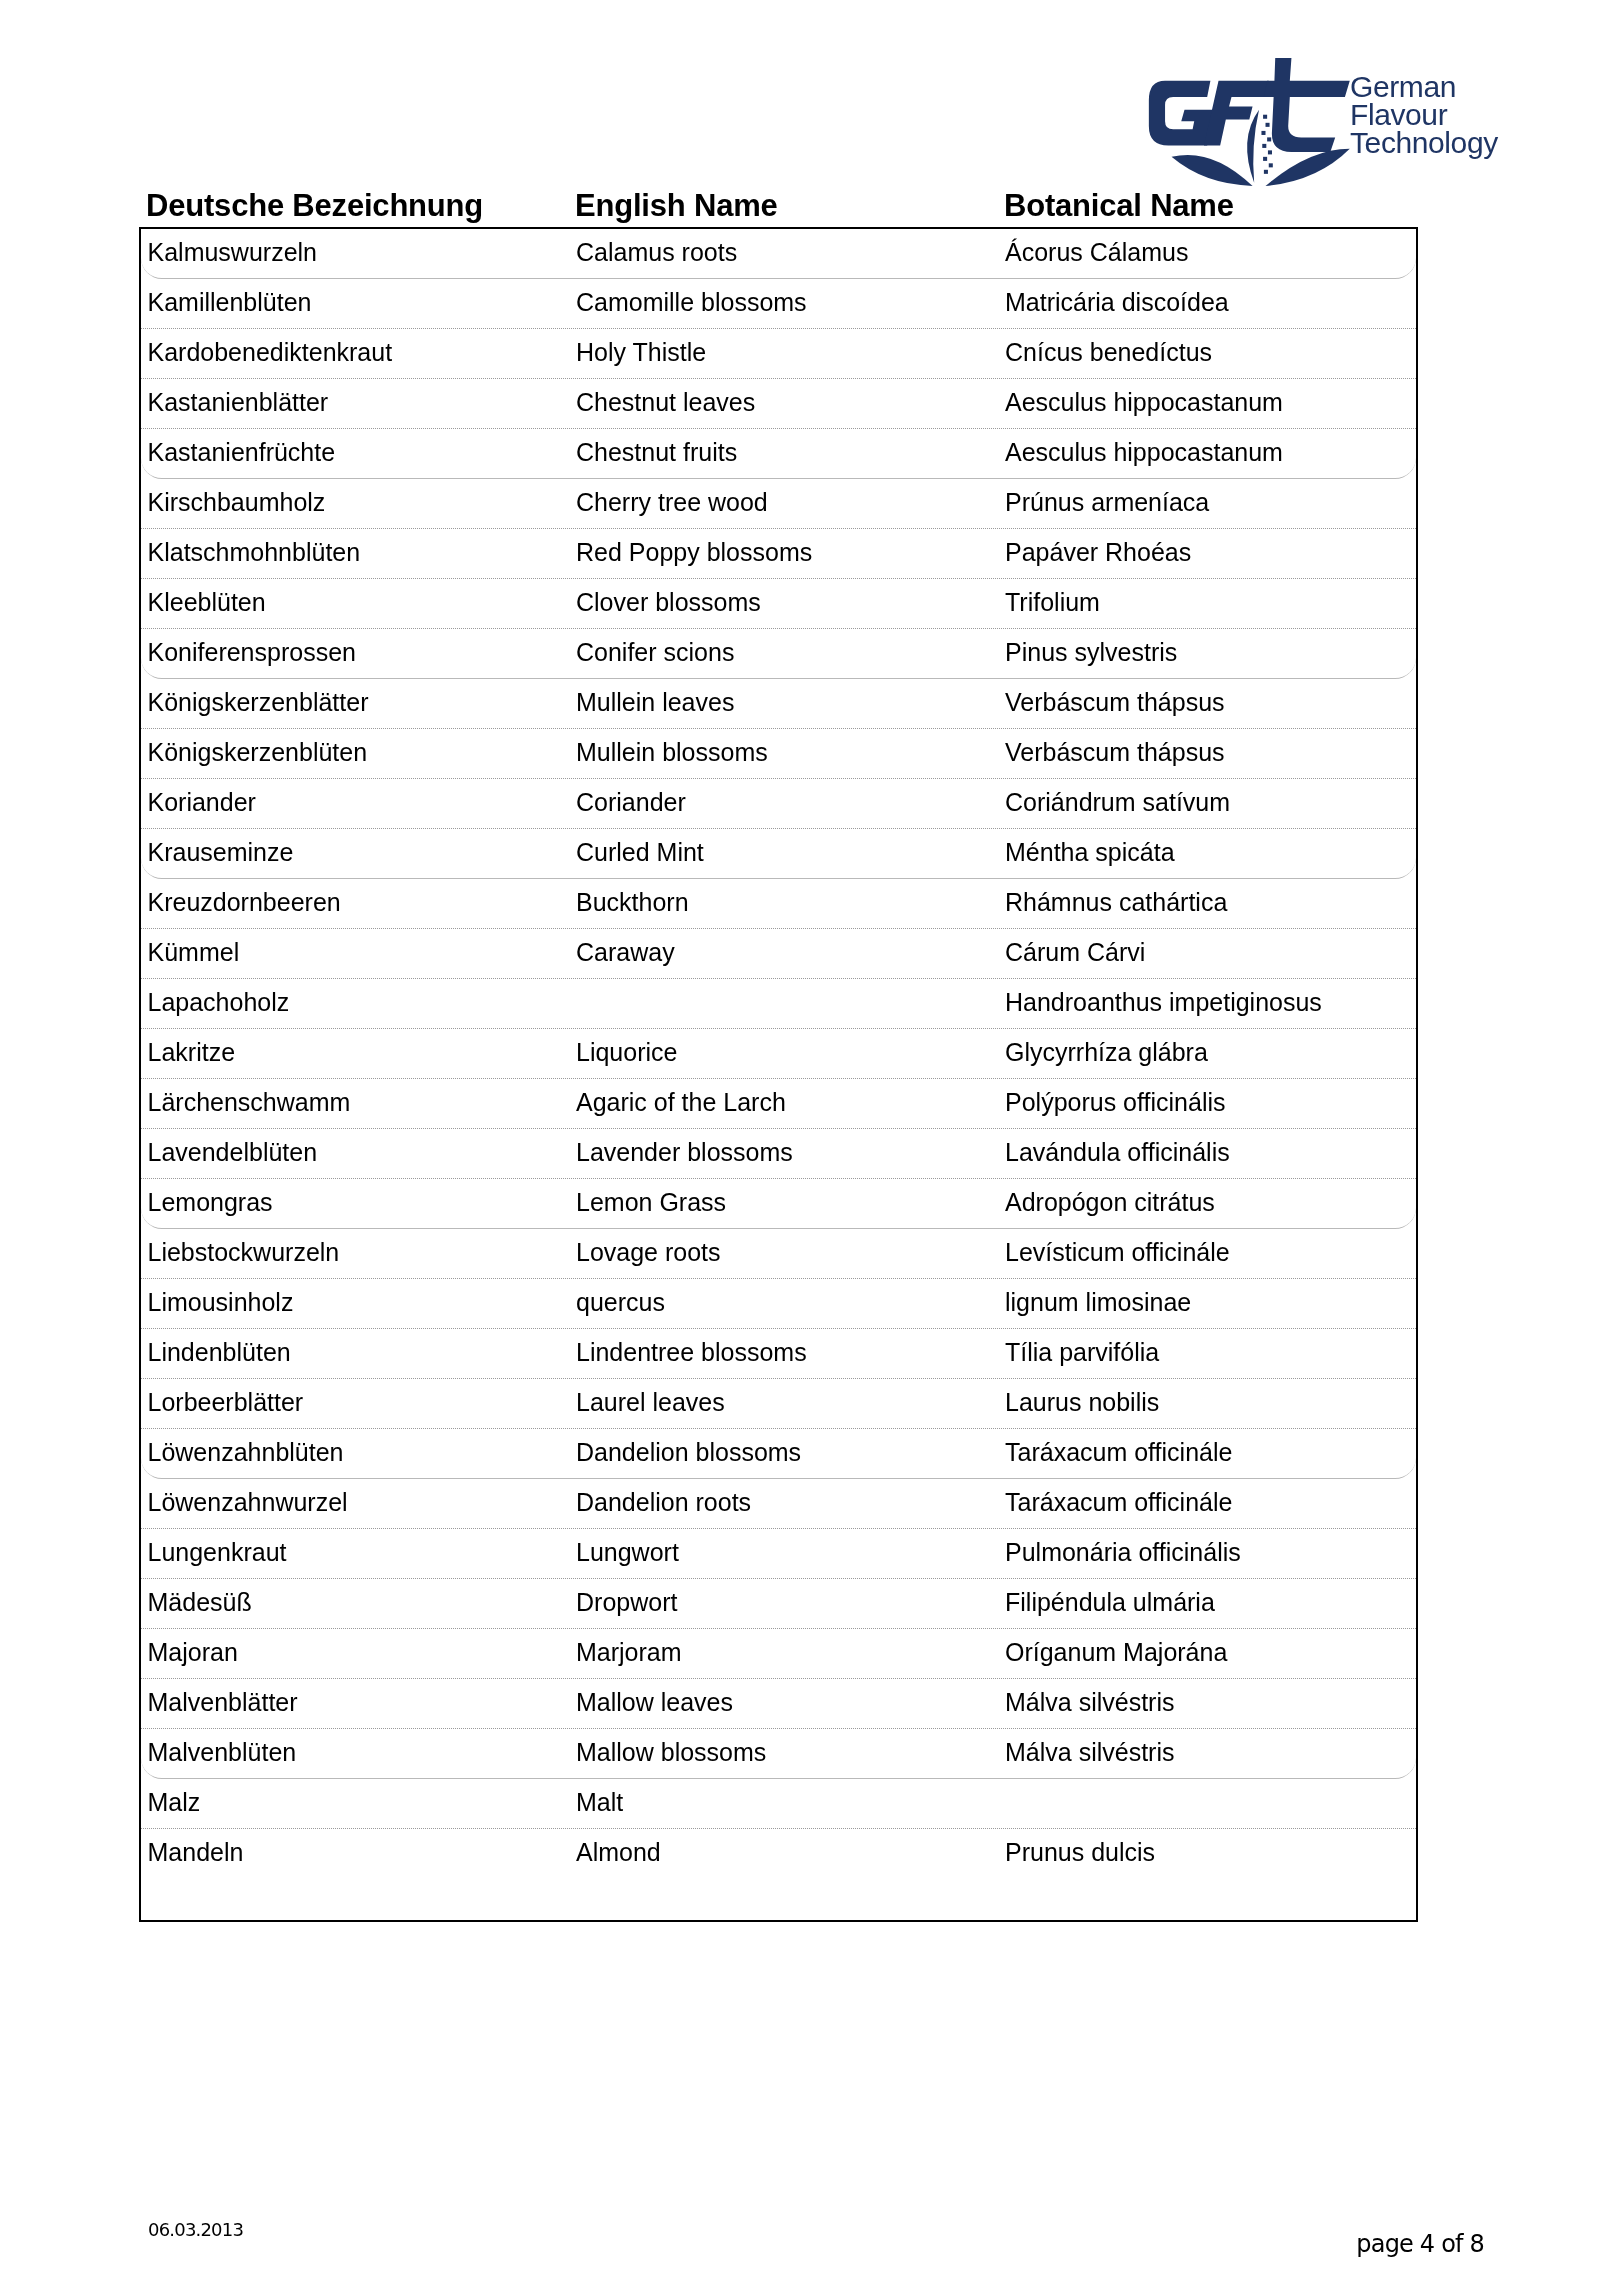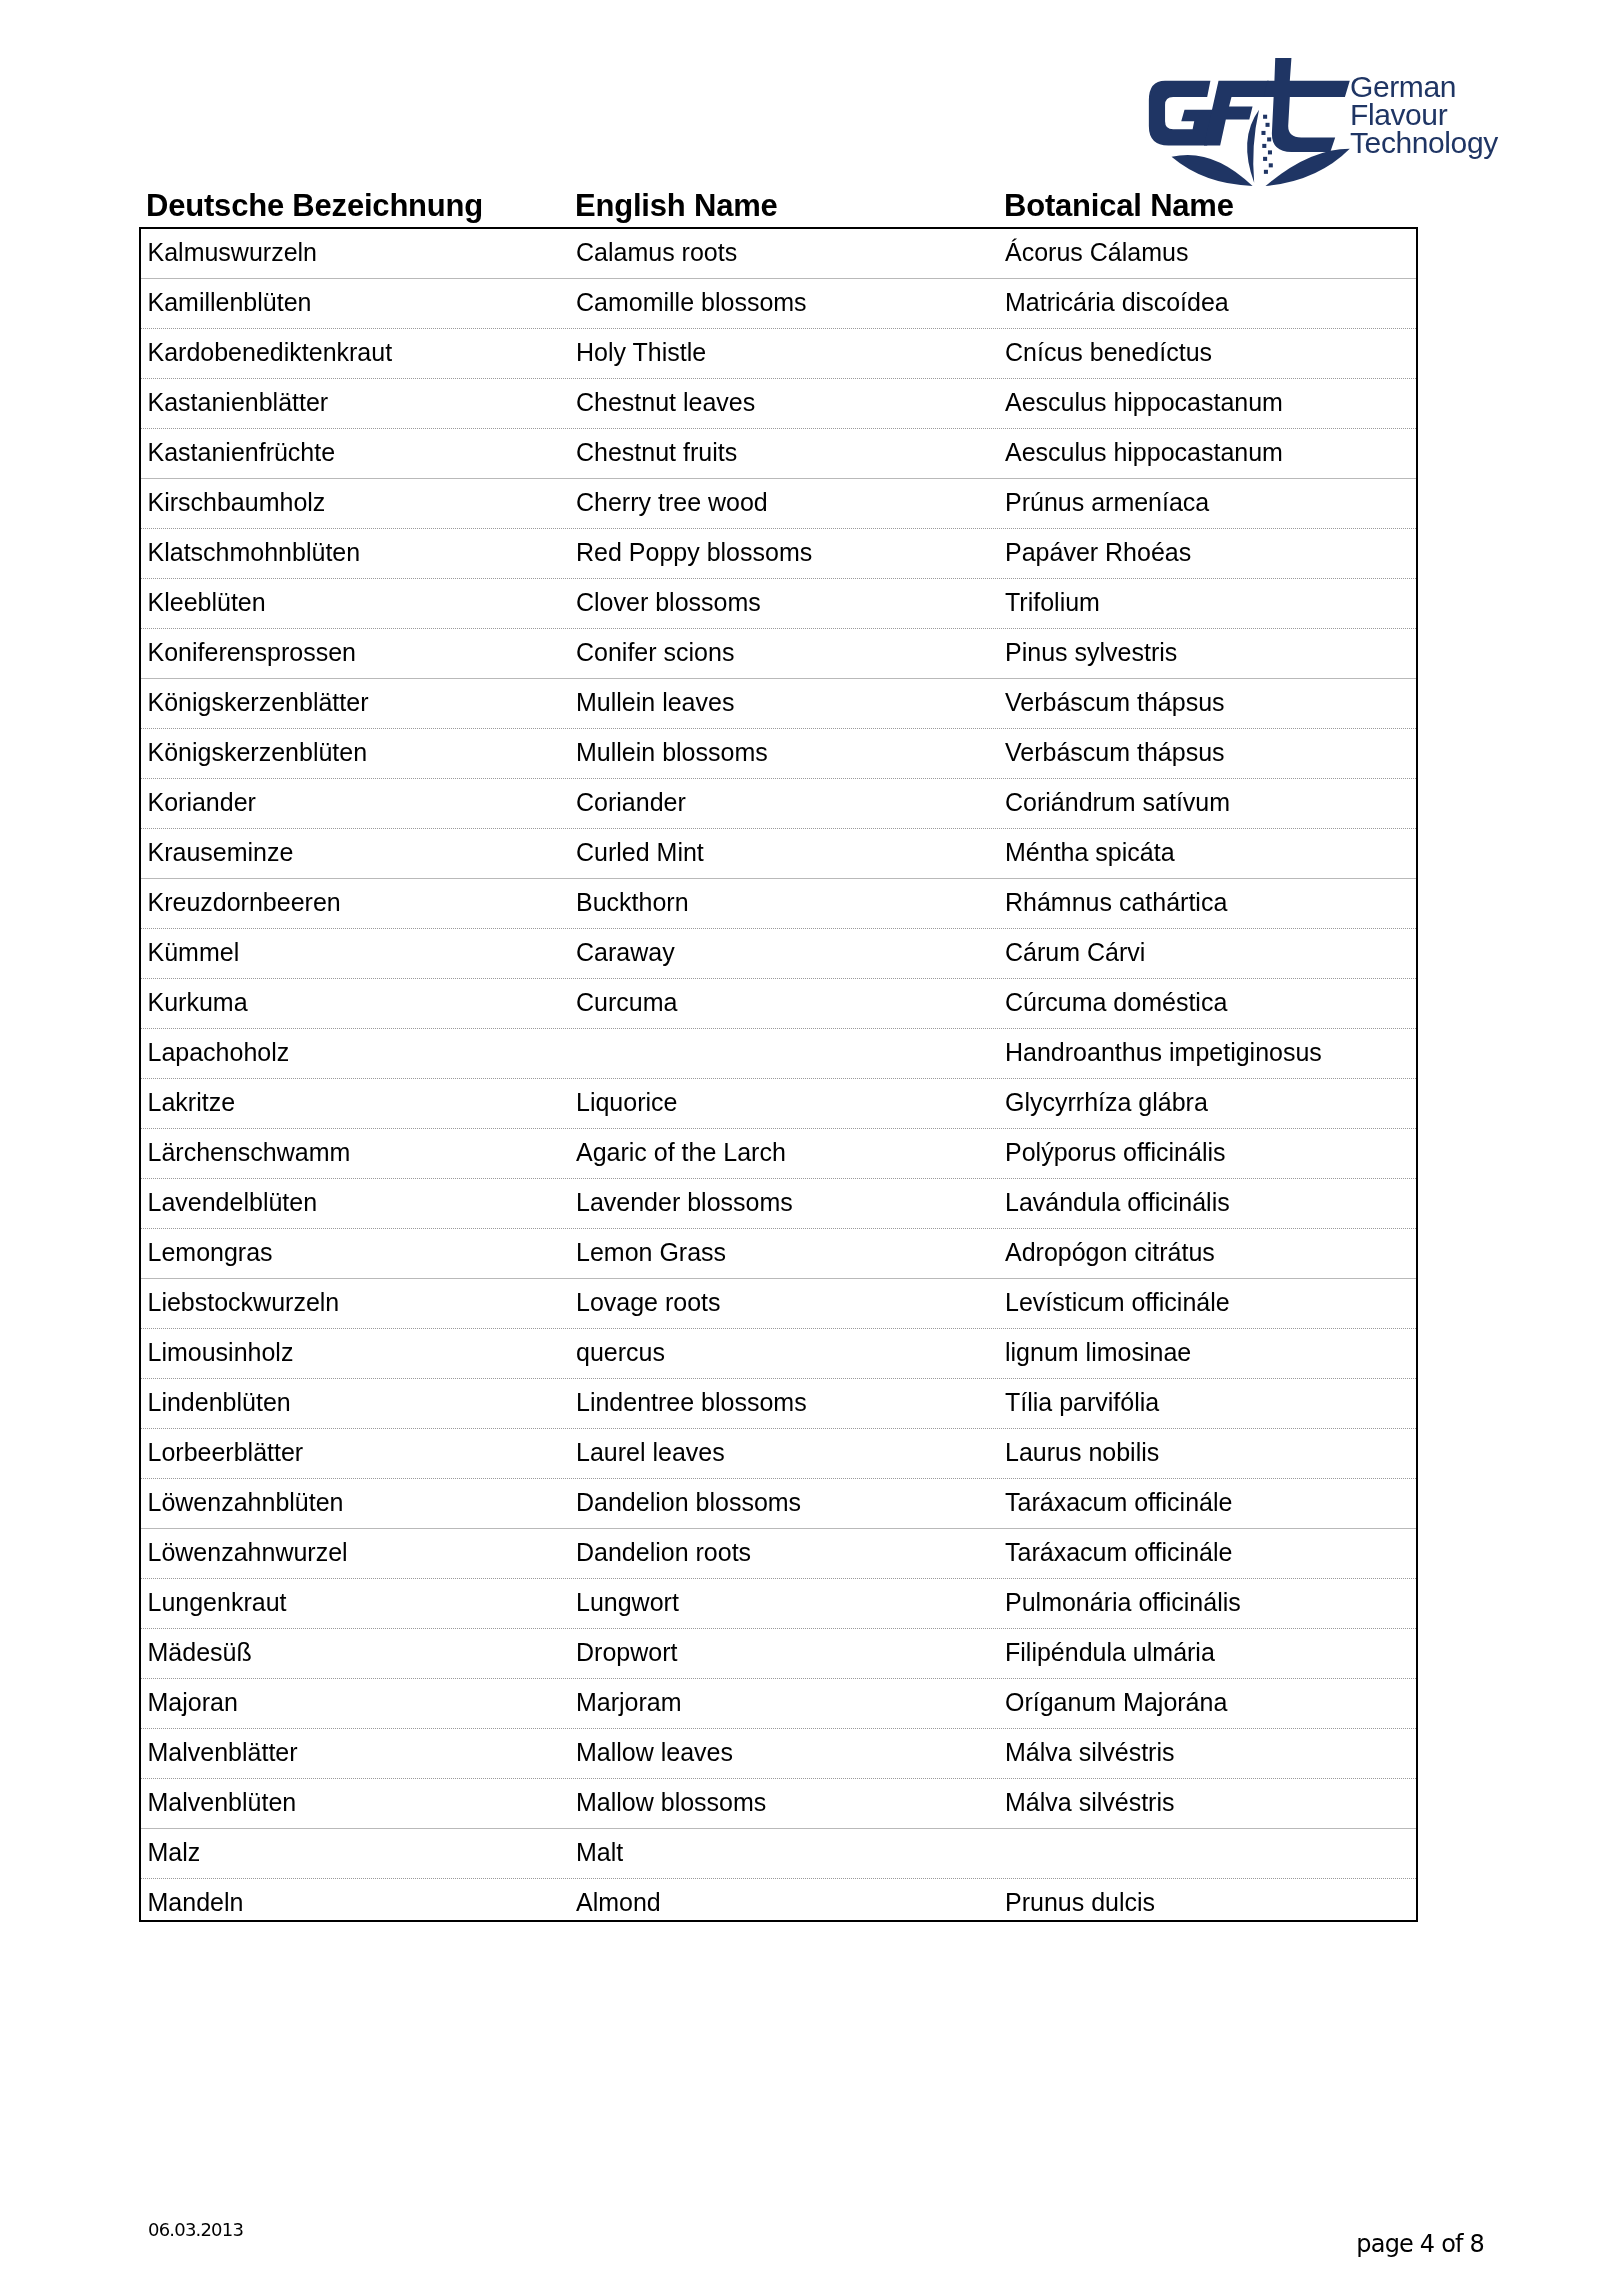--- a/index.html
+++ b/index.html
@@ -9,21 +9,21 @@
     .logo svg { display: block; }
     .logo-text { position: absolute; left: 203px; top: 14.6px; color: #1f3564;
                  font-family: "Liberation Sans", sans-serif; font-size: 30px; line-height: 28px; letter-spacing: -0.4px; }
     .logo-text div { white-space: nowrap; }
     .headers { position: absolute; top: 188px; left: 0; width: 1622px; height: 36px; }
     .hcell { position: absolute; font-weight: bold; font-size: 31px; line-height: 36px; white-space: nowrap; letter-spacing: -0.2px; }
     .h0 { left: 146px; } .h1 { left: 575px; } .h2 { left: 1004px; }
     .table { position: absolute; left: 139px; top: 227px; width: 1275px; height: 1691px;
              border: 2.4px solid #000; box-sizing: content-box; }
     .row { position: relative; height: 50px; box-sizing: border-box; border-bottom: 1.6px dotted #9a9a9a; }
-    .row.solid { border-bottom: 1.6px solid #b9b9b9; }
+    .row.solid { border-bottom: 1.6px solid #b9b9b9; border-radius: 21px; }
     .row:last-child { border-bottom: none; }
     .cell { position: absolute; top: 0; line-height: 47px; font-size: 25px; white-space: nowrap; }
     .c0 { left: 6.5px; } .c1 { left: 435px; } .c2 { left: 864px; }
     .footer-date { position: absolute; left: 148px; top: 2219px; font-size: 18px; font-family: "DejaVu Sans", sans-serif; letter-spacing: -0.8px; }
     .footer-page { position: absolute; right: 138px; top: 2210px; font-size: 24px; font-family: "DejaVu Sans", sans-serif; letter-spacing: -0.8px; margin-top: 20px; }
   </style>
 </head>
 <body>
 
 <div class="logo">
@@ -133,25 +133,20 @@
       <div class="cell c0">Kreuzdornbeeren</div>
       <div class="cell c1">Buckthorn</div>
       <div class="cell c2">Rhámnus cathártica</div>
     </div>
     <div class="row">
       <div class="cell c0">Kümmel</div>
       <div class="cell c1">Caraway</div>
       <div class="cell c2">Cárum Cárvi</div>
     </div>
     <div class="row">
-      <div class="cell c0">Kurkuma</div>
-      <div class="cell c1">Curcuma</div>
-      <div class="cell c2">Cúrcuma doméstica</div>
-    </div>
-    <div class="row">
       <div class="cell c0">Lapachoholz</div>
       <div class="cell c1"></div>
       <div class="cell c2">Handroanthus impetiginosus</div>
     </div>
     <div class="row">
       <div class="cell c0">Lakritze</div>
       <div class="cell c1">Liquorice</div>
       <div class="cell c2">Glycyrrhíza glábra</div>
     </div>
     <div class="row">

